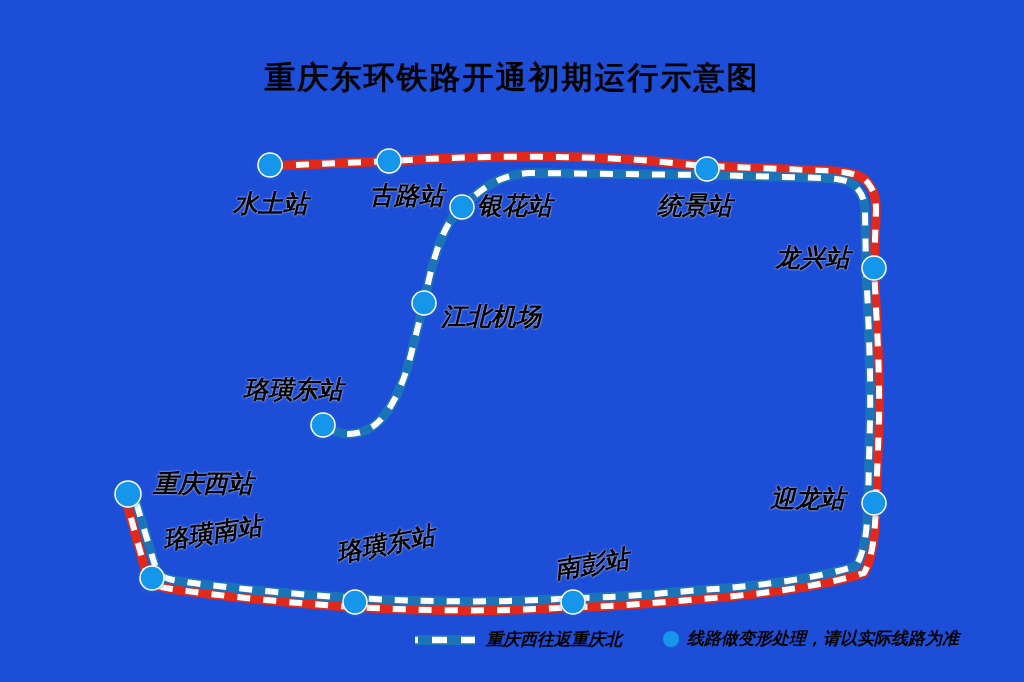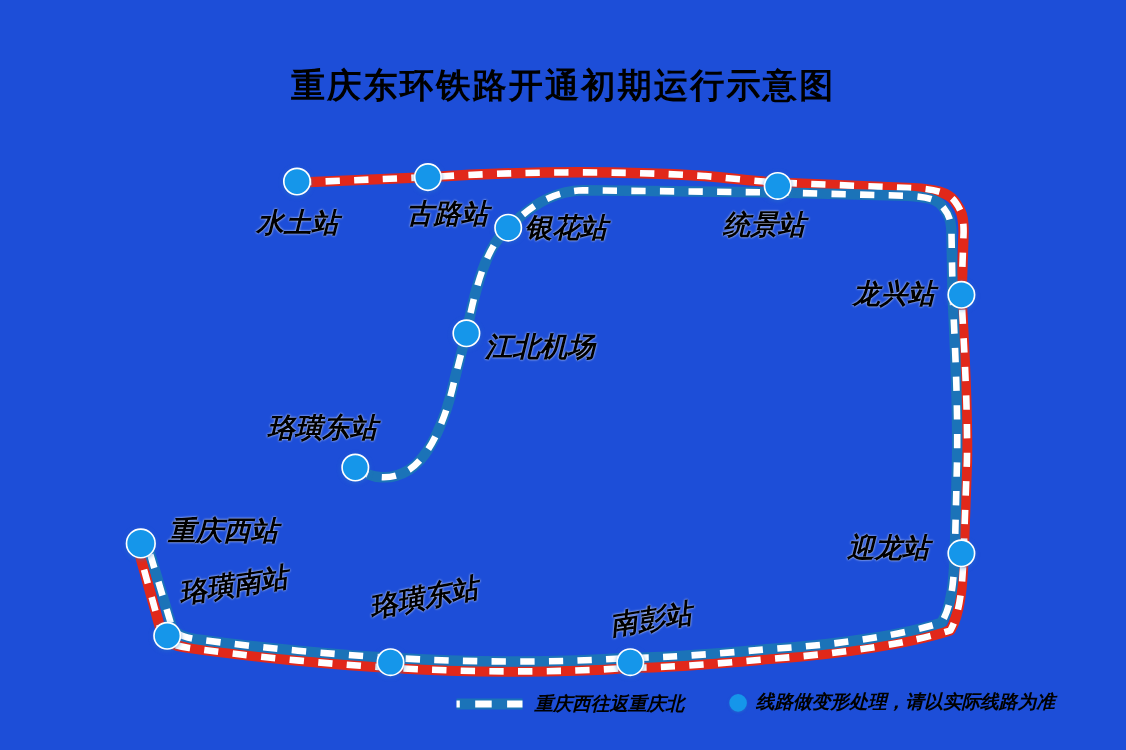--- a/index.html
+++ b/index.html
@@ -75,23 +75,23 @@
         <circle cx="152" cy="578" r="12" class="station-dot"></circle>
         <circle cx="355" cy="602" r="12" class="station-dot"></circle>
         <circle cx="573" cy="602" r="12" class="station-dot"></circle>
         <circle cx="874" cy="503" r="12" class="station-dot"></circle>
       </g>
   </svg>
 
   <div id="labels">
       <div class="station-label" style="left: 233px; top: 190px; font-family: Liberation Serif, serif;">水土站</div>
       <div class="station-label" style="left: 326px; top: 182px; margin-left: 43px;">古路站</div>
-      <div class="station-label" style="left: 477px; top: 194px;">银花站</div>
+      <div class="station-label" style="left: 477px; top: 194px; font-family: Liberation Mono, monospace;">银花站</div>
       <div class="station-label" style="left: 657px; top: 192px;">统景站</div>
-      <div class="station-label" style="left: 775px; top: 254px;">龙兴站</div>
+      <div class="station-label" style="left: 775px; top: 244px;">龙兴站</div>
       <div class="station-label" style="left: 441px; top: 303px;">江北机场</div>
       <div class="station-label" style="left: 243px; top: 376px;">珞璜东站</div>
       <div class="station-label" style="left: 153px; top: 470px;">重庆西站</div>
       <div class="station-label" style="left: 165px; top: 527px; transform: rotate(-9deg);">珞璜南站</div>
       <div class="station-label" style="left: 339px; top: 540px; transform: rotate(-11deg);">珞璜东站</div>
       <div class="station-label" style="left: 557px; top: 556px; transform: rotate(-9deg);">南彭站</div>
       <div class="station-label" style="left: 770px; top: 485px;">迎龙站</div>
     </div>
 
   <div class="legend">

